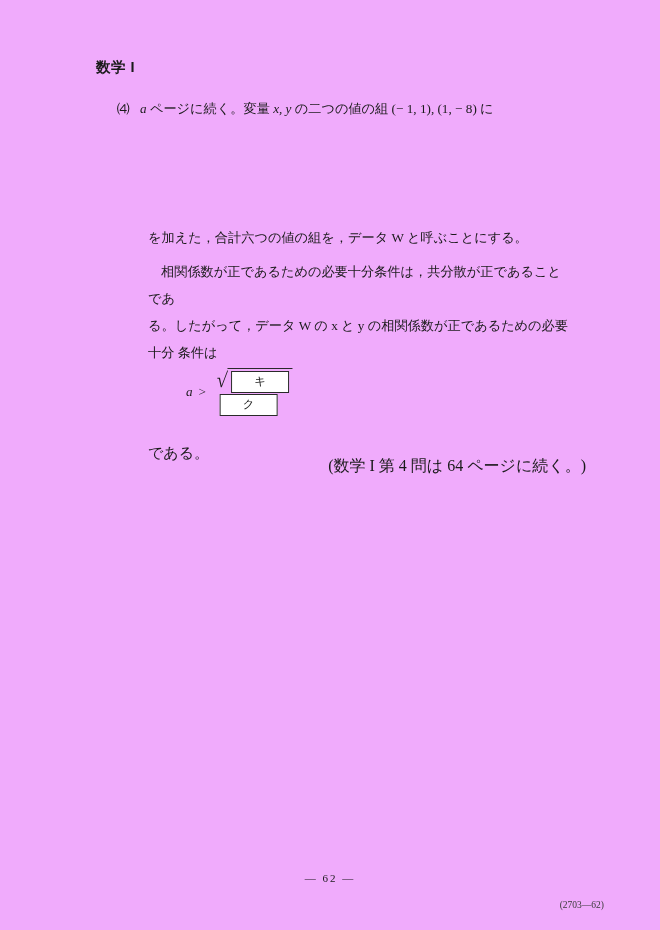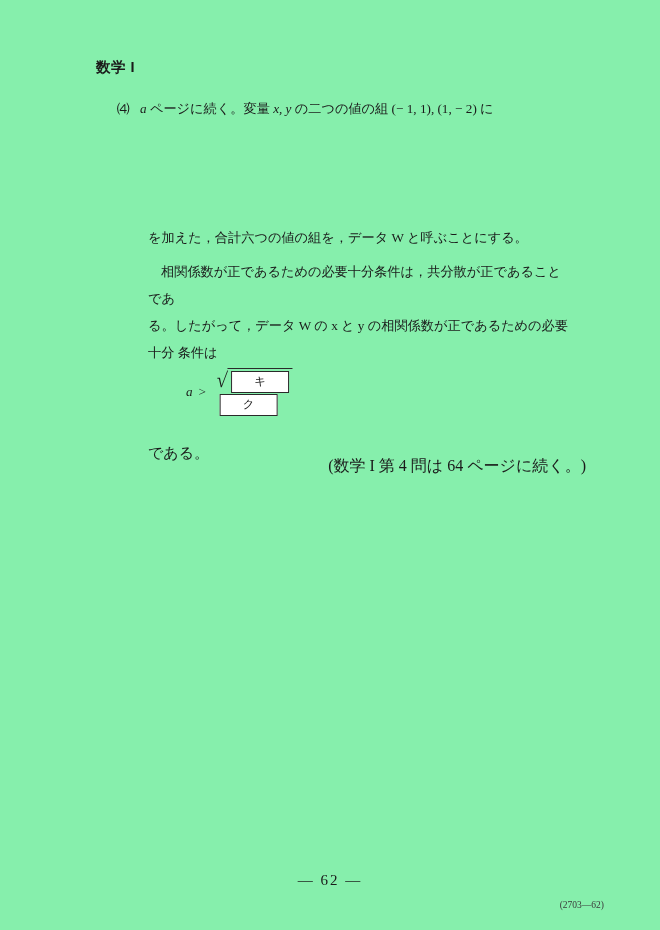--- a/index.html
+++ b/index.html
@@ -11,21 +11,21 @@
     height: 930px;
     background: #ffffff;
     font-family: "Liberation Serif", serif;
     color: #1a1a1a;
     position: relative;
     overflow: hidden;
   }
   .page {
     position: absolute;
     inset: 0;
-    background: #86efac;
+    background: #f0abfc;
   }
   .subject-title {
     position: absolute;
     left: 96px;
     top: 58px;
     font-family: "Liberation Sans", sans-serif;
     font-weight: bold;
     font-size: 14.5px;
     letter-spacing: 0.5px;
   }
@@ -141,42 +141,42 @@
     right: 74px;
     top: 456px;
     font-size: 16px;
   }
   .page-number {
     position: absolute;
     left: 0;
     right: 0;
     top: 872px;
     text-align: center;
-    font-size: 15px;
+    font-size: 11px;
     letter-spacing: 2px;
   }
   .code {
     position: absolute;
     right: 56px;
     top: 876px;
     font-size: 9.5px;
     color: #3a3a3a;
     margin-top: 24px;
   }
 </style>
 </head>
 <body>
 
 <div class="page">
 
   <div class="subject-title">数学 I</div>
 
   <div class="q-block">
     <div class="q-line">
-      <span class="q-num">⑷</span><span class="italic">a</span><span> ページに続く。変量 </span><span class="italic">x, y</span><span> の二つの値の組 (− 1, 1), (1, − 2) に</span>
+      <span class="q-num">⑷</span><span class="italic">a</span><span> ページに続く。変量 </span><span class="italic">x, y</span><span> の二つの値の組 (− 1, 1), (1, − 8) に</span>
     </div>
   </div>
 
   <div class="pairs">
   </div>
 
   <div class="para p2">
     <span class="indent">相関係数が正であるための必要十分条件は，共分散が正であることであ</span>
     <span>る。したがって，データ W の x と y の相関係数が正であるための必要十分</span>
     <span>条件は</span>

